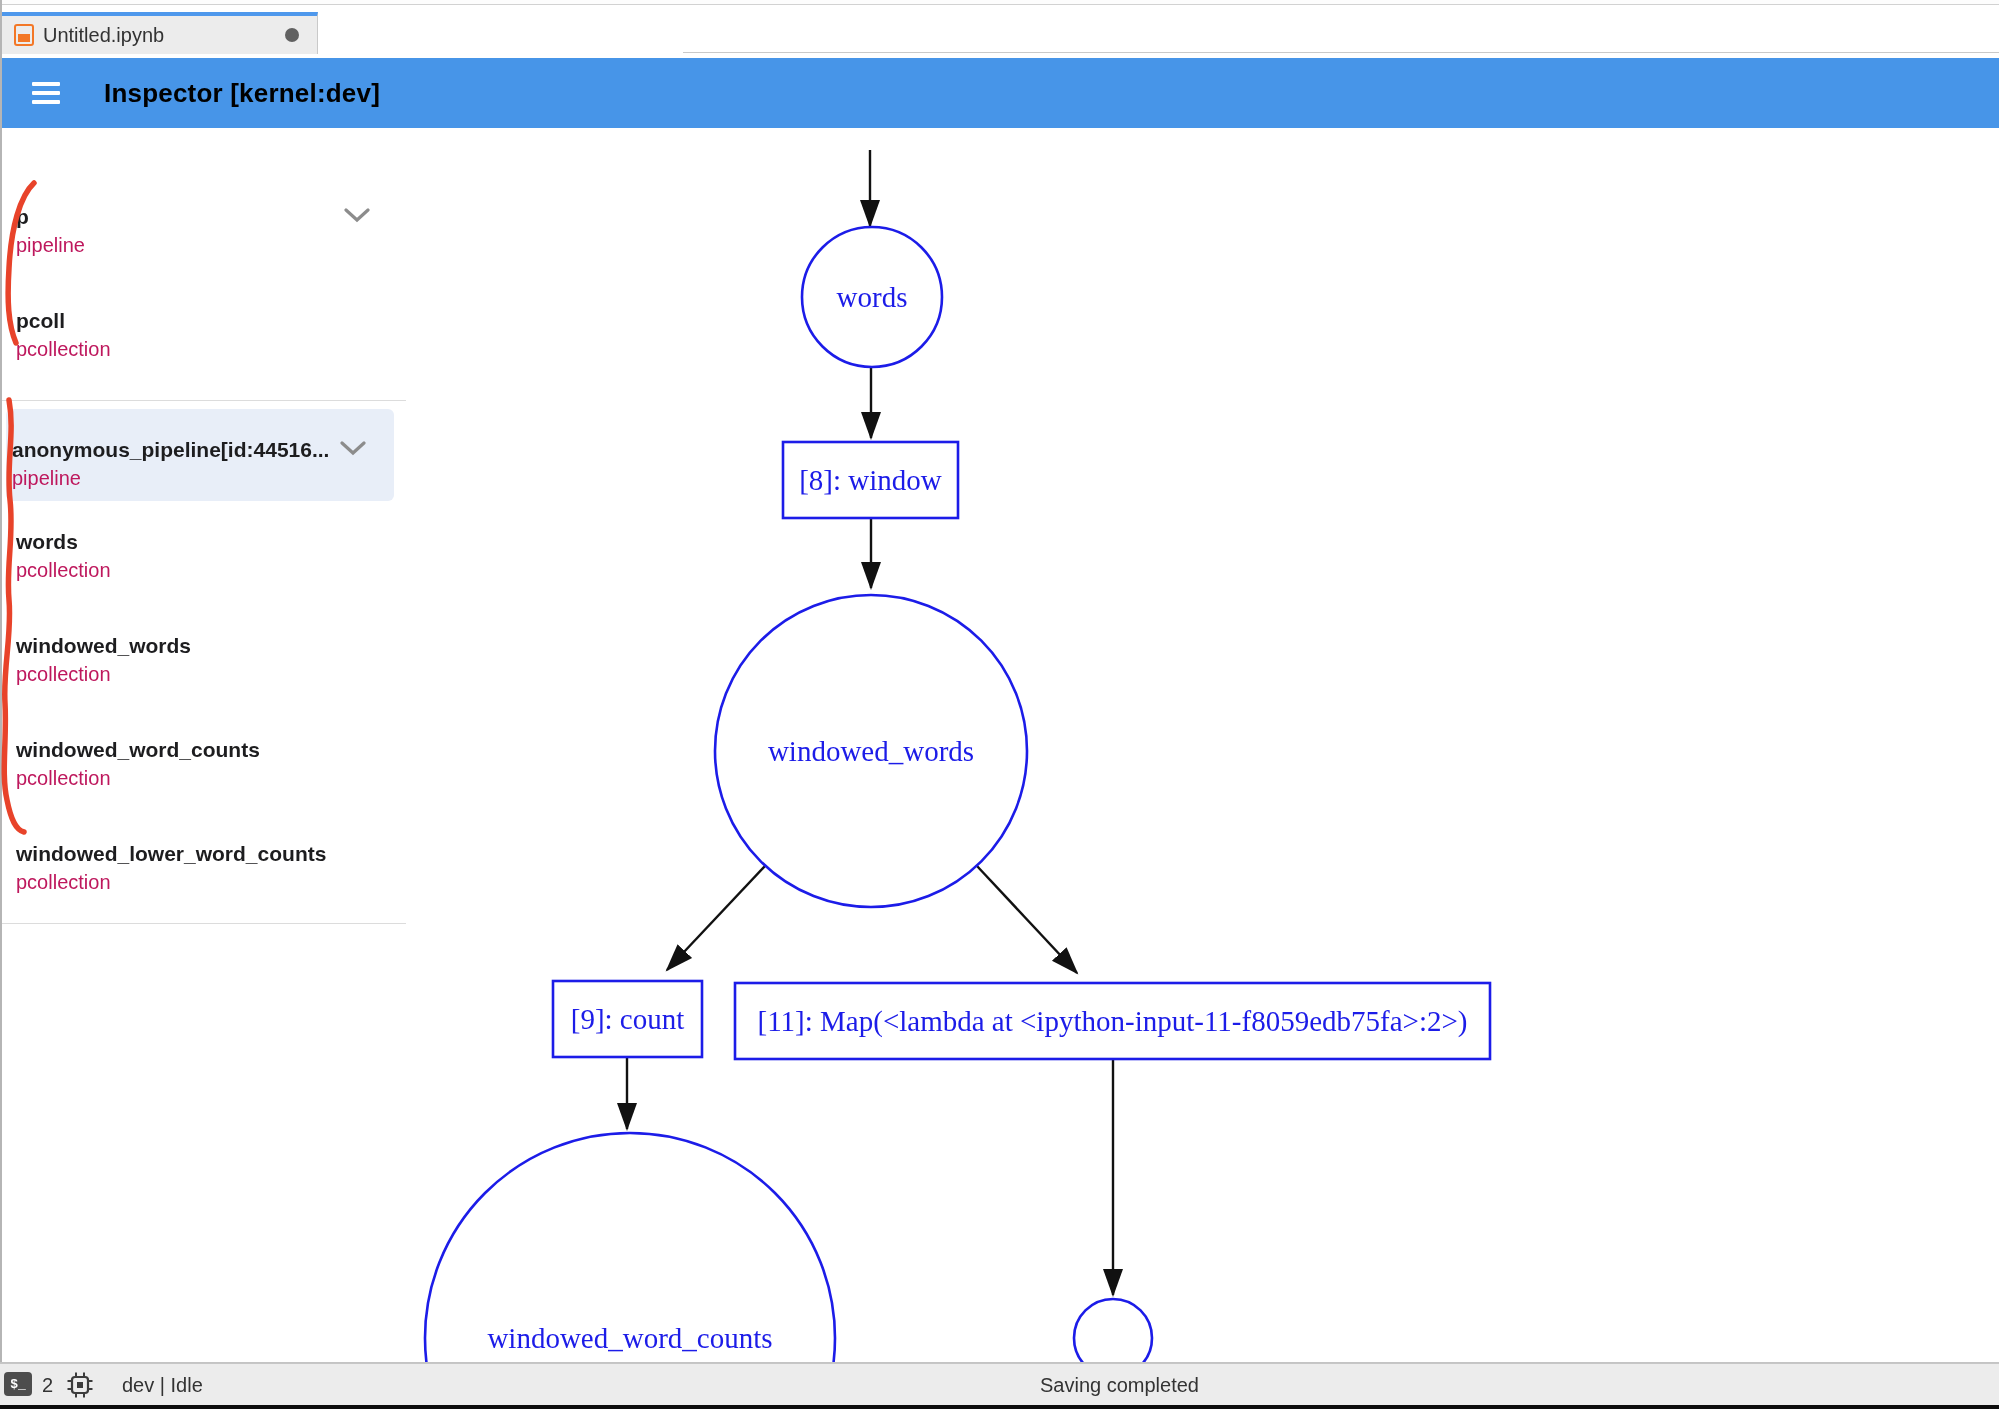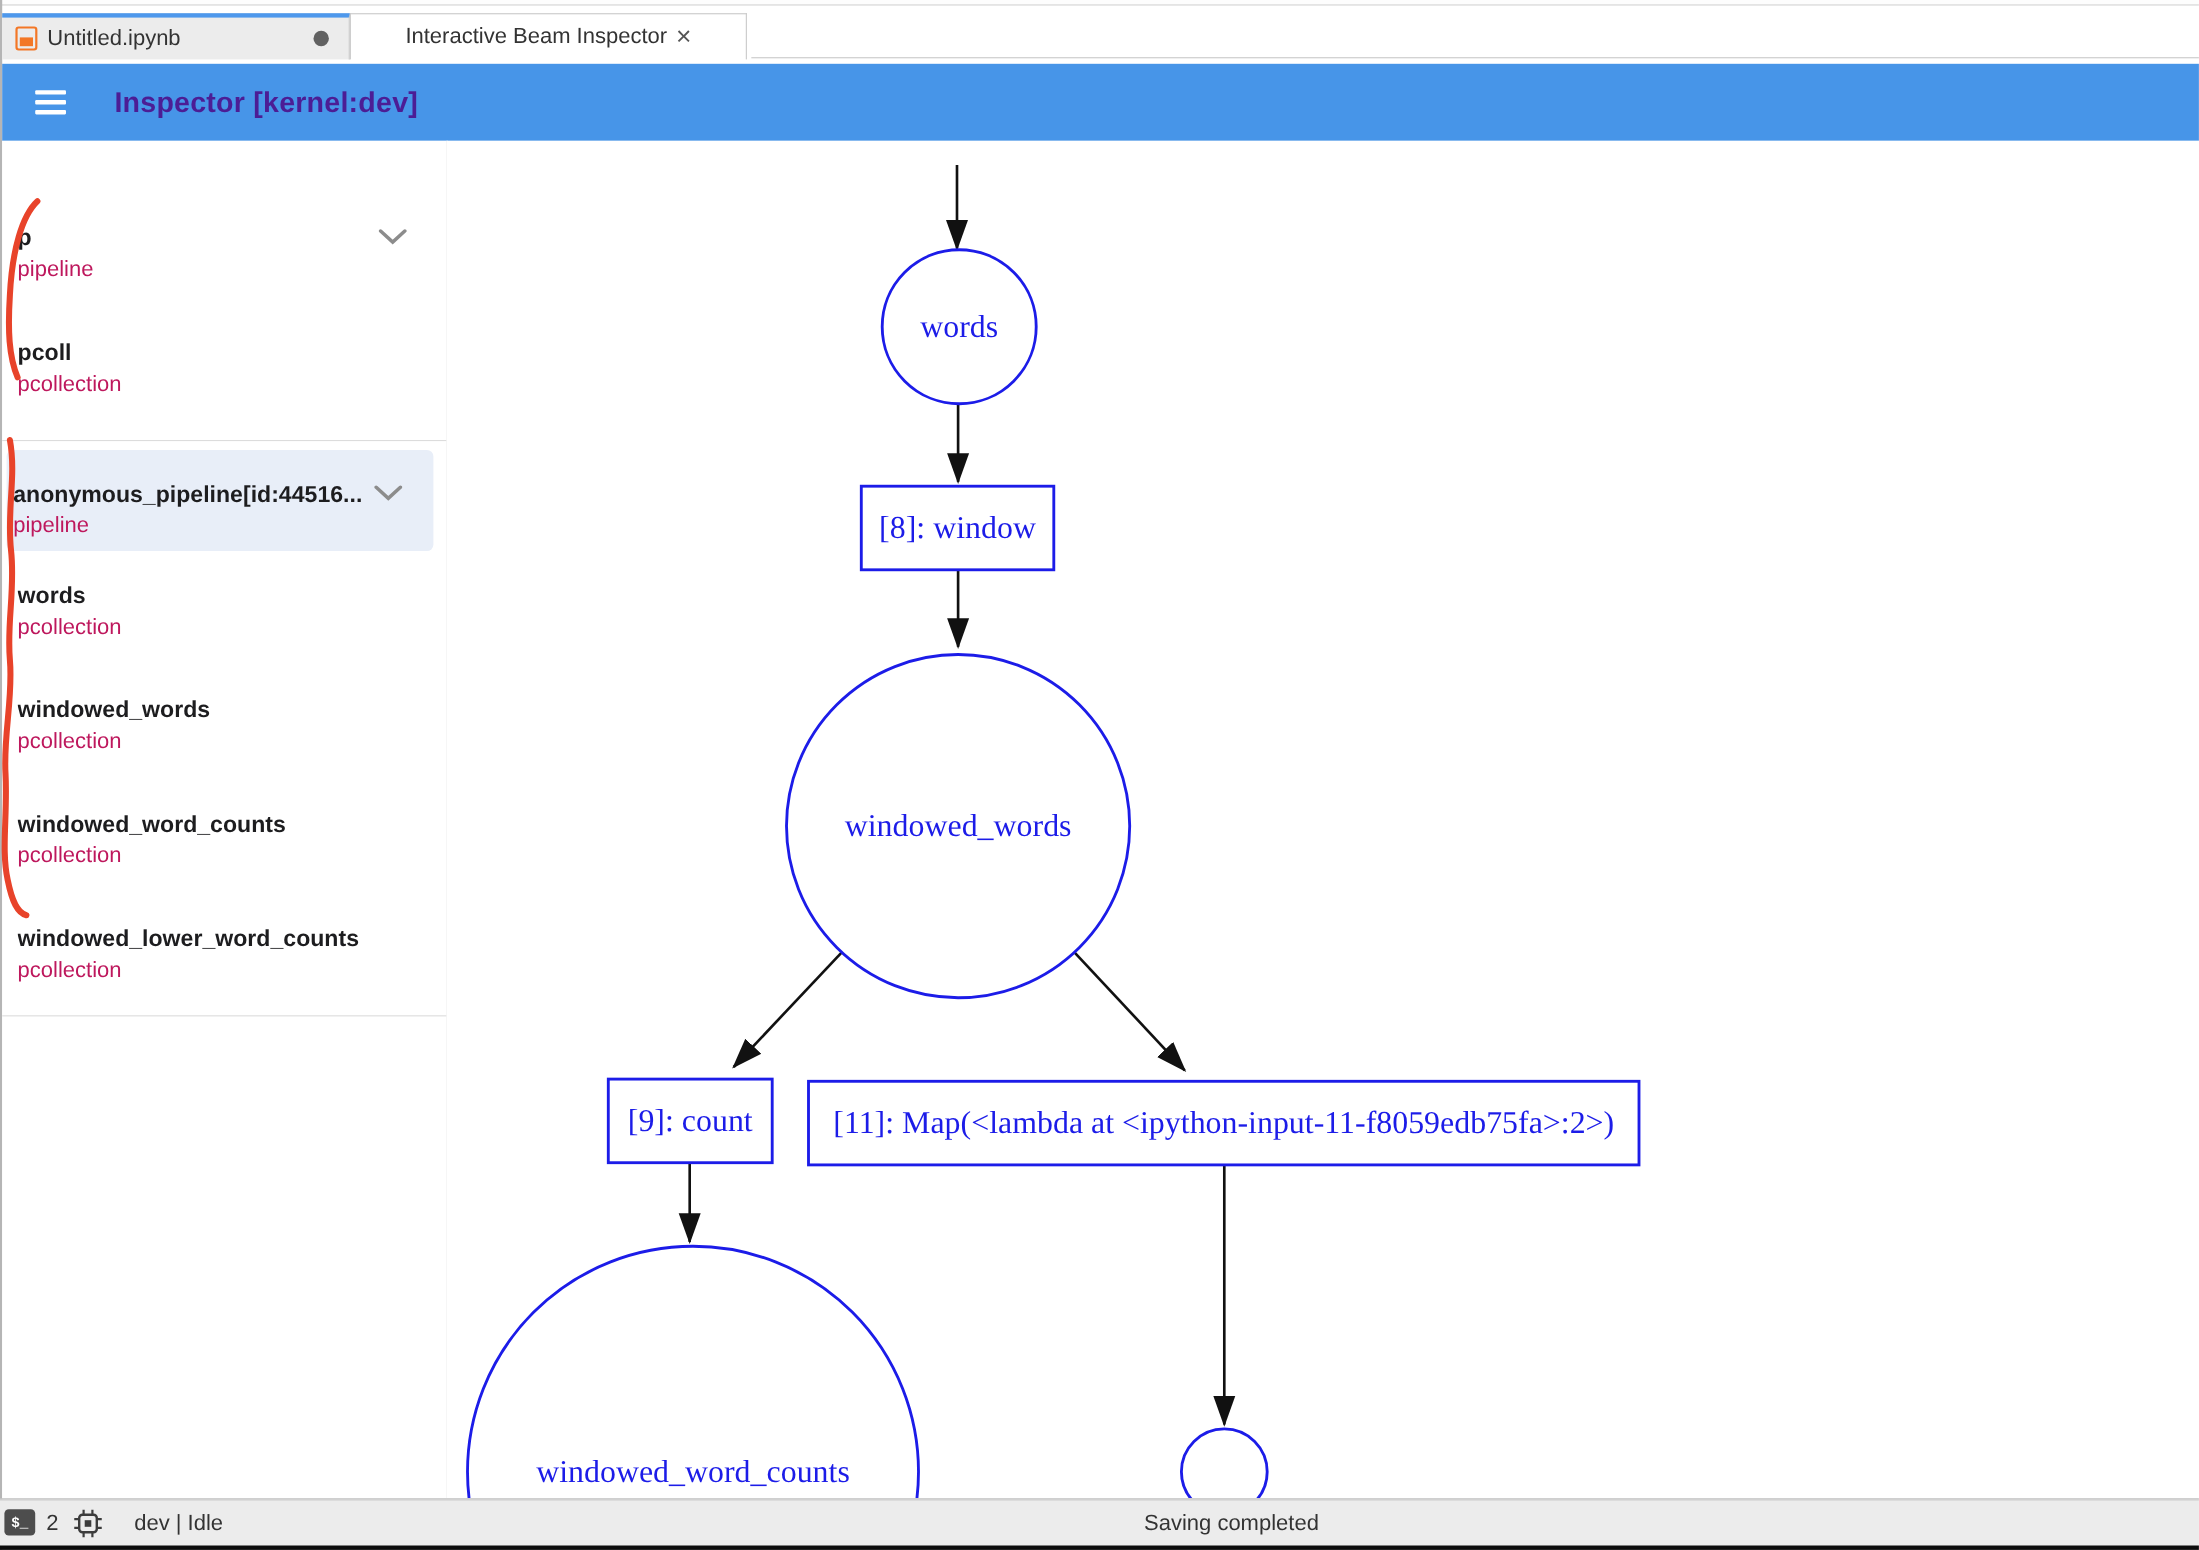--- a/index.html
+++ b/index.html
@@ -22,21 +22,21 @@
   #nb-icon::after{content:"";position:absolute;left:2px;right:2px;bottom:2px;height:8px;background:#f37726;}
   #dirty-dot{position:absolute;right:18px;top:50%;margin-top:-7px;width:14px;height:14px;
              border-radius:50%;background:#616161;}
   #close-x{color:#555;font-size:24px;line-height:24px;}
   #tabbar-hairline{top:52px;left:683px;right:0;height:1px;background:#c9c9c9;}
 
   
   #header{top:58px;left:2px;right:0;height:70px;background:#4795e8;display:flex;align-items:center;}
   #hamburger{width:28px;margin-left:30px;margin-right:44px;}
   #hamburger div{height:4px;background:#fff;border-radius:1px;margin:5px 0;}
-  #header-title{color:#4c1d95;font-size:26px;font-weight:bold;letter-spacing:.2px;}
+  #header-title{color:#000000;font-size:26px;font-weight:bold;letter-spacing:.2px;}
 
   
   #sidebar{top:128px;left:2px;width:404px;bottom:47px;background:#fff;border-right:1px solid #dcdcdc;}
   .sb-section{box-sizing:border-box;border-bottom:1px solid #dcdcdc;padding:0 0 10px 0;}
   #sb-sec-0{padding-top:74px;padding-bottom:20px;}
   #sb-sec-1{padding-top:8px;}
   .sb-item{position:relative;margin:0 8px 44px 8px;padding:2px 6px;}
   .sb-item:last-child{margin-bottom:14px;}
   .sb-name{font-size:21px;font-weight:bold;color:#1d1d1f;line-height:26px;white-space:nowrap;overflow:hidden;}
   .sb-type{font-size:20px;color:#be185d;line-height:30px;}
@@ -72,24 +72,20 @@
 
 <div class="abs" id="top-strip"></div>
 <div class="abs" id="top-hairline"></div>
 <div class="abs" id="left-window-edge"></div>
 
 <div class="abs" id="tabbar">
   <div class="tab" id="tab-notebook">
     <span id="nb-icon"></span>
     <span>Untitled.ipynb</span>
     <span id="dirty-dot"></span>
-  </div>
-  <div class="tab" id="tab-inspector">
-    <span>Interactive Beam Inspector</span>
-    <span id="close-x">×</span>
   </div>
 </div>
 <div class="abs" id="tabbar-hairline"></div>
 
 <div class="abs" id="header">
   <div id="hamburger">
     <div></div>
       <div></div>
       <div></div>
   </div>

